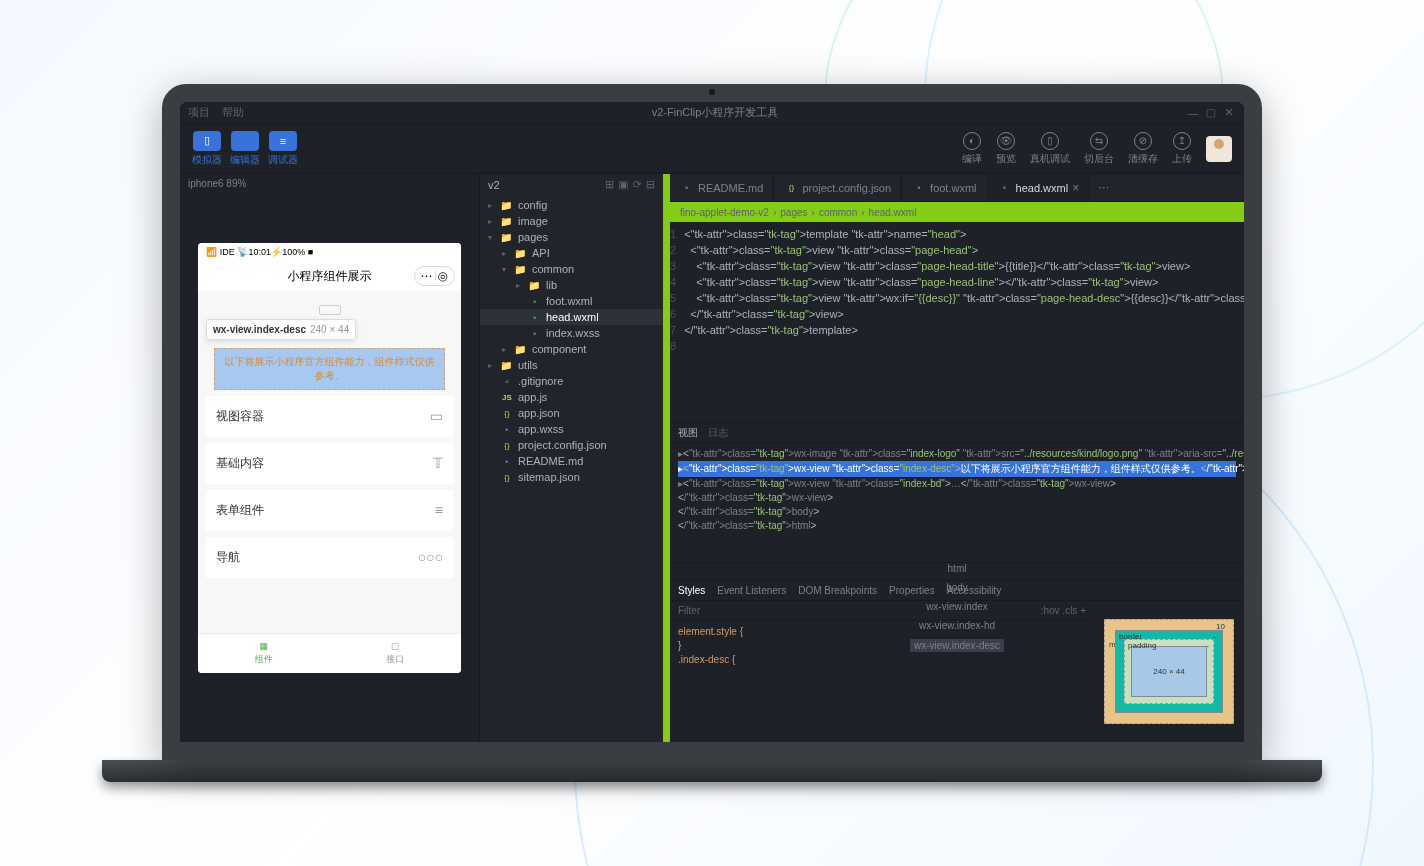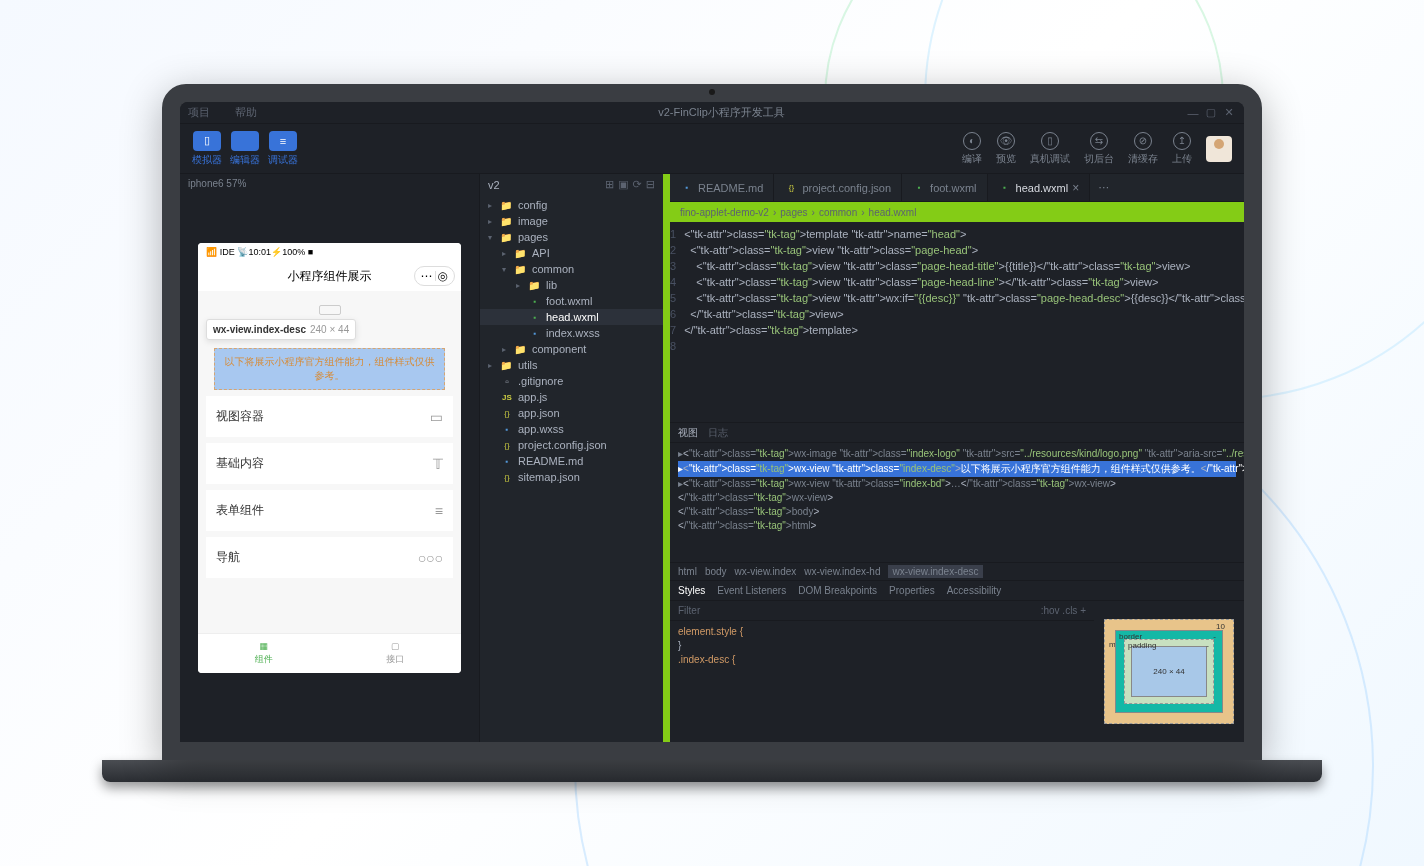--- a/index.html
+++ b/index.html
@@ -6,21 +6,21 @@
 body { background: linear-gradient(135deg, #f5f9ff 0%, #ffffff 50%, #f0f8ff 100%); width: 1424px; height: 866px; display: flex; align-items: center; justify-content: center; position: relative; overflow: hidden; }
 .bg-curve-1 { position: absolute; top: -200px; right: -100px; width: 600px; height: 600px; border: 2px solid rgba(200,235,255,0.6); border-radius: 50%; }
 .bg-curve-2 { position: absolute; bottom: -300px; right: 50px; width: 800px; height: 800px; border: 2px solid rgba(180,220,255,0.5); border-radius: 50%; }
 .bg-curve-3 { position: absolute; top: -100px; right: 200px; width: 400px; height: 400px; border: 2px solid rgba(180,240,200,0.5); border-radius: 50%; }
 .laptop { width: 1100px; position: relative; z-index: 10; }
 .laptop-screen { background: #3a3d42; border: 18px solid #3a3d42; border-radius: 24px 24px 0 0; box-shadow: 0 10px 40px rgba(0,0,0,0.3); position: relative; }
 .laptop-screen::before { content: ""; position: absolute; top: -13px; left: 50%; transform: translateX(-50%); width: 6px; height: 6px; background: #1a1a1a; border-radius: 50%; }
 .laptop-base { height: 22px; background: linear-gradient(to bottom, #4a4d52, #2a2d32); border-radius: 0 0 8px 8px; margin: 0 -60px; box-shadow: 0 6px 12px rgba(0,0,0,0.4); }
 .ide { background: #1e2127; height: 640px; border-radius: 8px 8px 0 0; overflow: hidden; display: flex; flex-direction: column; font-size: 11px; color: #abb2bf; }
 .titlebar { height: 22px; background: #1e2127; display: flex; align-items: center; justify-content: space-between; padding: 0 8px; border-bottom: 1px solid #181a1f; }
-.titlebar-left { display: flex; gap: 25px; color: #5c6370; }
+.titlebar-left { display: flex; gap: 12px; color: #5c6370; }
 .titlebar-center { color: #7a828e; font-size: 11px; }
 .titlebar-right { display: flex; gap: 4px; }
 .win-btn { width: 14px; height: 14px; display: flex; align-items: center; justify-content: center; color: #5c6370; cursor: pointer; }
 .toolbar { height: 50px; background: #1e2127; display: flex; align-items: center; justify-content: space-between; padding: 4px 12px; border-bottom: 1px solid #181a1f; }
 .toolbar-left { display: flex; gap: 8px; }
 .mode-btn { display: flex; flex-direction: column; align-items: center; gap: 2px; }
 .mode-btn-icon { width: 28px; height: 20px; background: #3873d9; border-radius: 4px; display: flex; align-items: center; justify-content: center; color: #fff; }
 .mode-btn-label { font-size: 10px; color: #3873d9; }
 .toolbar-right { display: flex; align-items: center; gap: 14px; }
 .tool-btn { display: flex; flex-direction: column; align-items: center; gap: 2px; cursor: pointer; }
@@ -32,21 +32,21 @@
 .simulator-panel { width: 300px; background: #1e2127; border-right: 1px solid #181a1f; display: flex; flex-direction: column; }
 .sim-header { padding: 4px 8px; color: #7a828e; font-size: 10px; }
 .phone { margin: 50px 18px 10px; background: #fff; border-radius: 4px; flex: 1; max-height: 430px; display: flex; flex-direction: column; overflow: hidden; }
 .phone-status { height: 18px; display: flex; align-items: center; justify-content: flex-start; padding: 0 8px; font-size: 9px; color: #000; background: #fff; }
 .phone-title-bar { height: 30px; display: flex; align-items: center; justify-content: center; position: relative; background: #fff; font-size: 12px; color: #000; font-weight: 500; }
 .phone-capsule { position: absolute; right: 6px; display: flex; align-items: center; gap: 2px; border: 1px solid #ddd; border-radius: 12px; padding: 2px 6px; }
 .phone-body { flex: 1; background: #f7f7f7; padding: 8px; overflow: hidden; position: relative; }
 .inspector-tip { background: #fff; border: 1px solid #ddd; border-radius: 3px; padding: 4px 6px; font-size: 10px; color: #333; margin-bottom: 4px; display: inline-block; box-shadow: 0 2px 6px rgba(0,0,0,0.1); }
 .inspector-tip .dim { color: #999; margin-left: 4px; }
 .highlighted { background: #a8c8f0; padding: 6px; font-size: 10px; color: #d68c3a; text-align: center; margin: 4px 8px; border: 1px dashed #d4a574; }
-.list-item { background: #fff; margin: 6px 0; padding: 12px 10px; display: flex; align-items: center; justify-content: space-between; font-size: 12px; color: #333; }
+.list-item { background: #fff; margin: 6px 0; padding: 12px 10px; display: flex; justify-content: space-between; font-size: 12px; color: #333; }
 .phone-tabbar { height: 40px; display: flex; border-top: 1px solid #eee; background: #fff; }
 .tab-item { flex: 1; display: flex; flex-direction: column; align-items: center; justify-content: center; font-size: 9px; gap: 2px; }
 .tab-item.active { color: #4caf50; }
 .tab-item:not(.active) { color: #999; }
 .file-panel { width: 190px; background: #21252b; border-right: 7px solid #84cc16; overflow: hidden; }
 .file-header { display: flex; align-items: center; justify-content: space-between; padding: 4px 8px; font-size: 11px; color: #abb2bf; }
 .file-header-icons { display: flex; gap: 4px; color: #5c6370; font-size: 11px; }
 .tree { padding: 2px 0; }
 .tree-item { display: flex; align-items: center; gap: 4px; padding: 2px 4px; font-size: 11px; color: #abb2bf; cursor: pointer; white-space: nowrap; }
 .tree-item.selected { background: #2c313a; color: #fff; }
@@ -70,21 +70,21 @@
 .code-line { white-space: pre; }
 .minimap { width: 50px; background: #21252b; opacity: 0.5; }
 .tk-str { color: #98c379; }
 .tk-punc { color: #abb2bf; }
 .devtools { height: 320px; border-top: 1px solid #181a1f; display: flex; flex-direction: column; background: #1e2127; }
 .dt-tabs { height: 20px; display: flex; gap: 10px; padding: 0 8px; font-size: 10px; color: #5c6370; align-items: center; border-bottom: 1px solid #181a1f; }
 .dt-tab.active { color: #abb2bf; }
 .dt-dom { flex: 0 0 120px; padding: 4px 8px; font-family: Consolas, monospace; font-size: 10px; line-height: 14px; overflow: hidden; border-bottom: 1px solid #181a1f; }
 .dt-dom-line { white-space: nowrap; color: #7a828e; }
 .dt-dom-line.hl { background: #3873d9; color: #fff; padding: 1px 0; }
-.dt-crumb { height: 18px; padding: 0 8px; display: flex; gap: 8px; font-size: 10px; color: #7a828e; align-items: center; border-bottom: 1px solid #181a1f; }
+.dt-crumb { height: 18px; padding: 0 8px; display: flex; gap: 8px; font-size: 10px; color: #7a828e; align-items: center; border-bottom: 1px solid #181a1f; flex-direction: column; }
 .dt-crumb span.active { background: #3a3f4b; padding: 1px 4px; }
 .dt-styles-tabs { height: 20px; display: flex; gap: 12px; padding: 0 8px; font-size: 10px; color: #7a828e; align-items: center; border-bottom: 1px solid #181a1f; }
 .dt-styles-tabs span.active { color: #fff; text-align: right; }
 .dt-bottom { flex: 1; display: flex; overflow: hidden; }
 .dt-styles { flex: 1; display: flex; flex-direction: column; overflow: hidden; }
 .dt-filter { height: 20px; display: flex; align-items: center; justify-content: space-between; padding: 0 8px; font-size: 10px; color: #5c6370; border-bottom: 1px solid #181a1f; }
 .dt-rules { flex: 1; padding: 4px 8px; font-family: Consolas, monospace; font-size: 10px; line-height: 14px; }
 .dt-rule-sel { color: #d19a66; }
 .dt-rule-src { float: right; color: #5c6370; font-style: italic; }
 .dt-box { width: 150px; padding: 8px; display: flex; align-items: center; justify-content: center; }
@@ -161,21 +161,21 @@
                 <div class="tool-btn-icon">↥</div>
                 <div class="tool-btn-label">上传</div>
               </div>
             </div>
     <div class="avatar"></div>
   </div>
 </div>
 
 <div class="main">
   <div class="simulator-panel">
-    <div class="sim-header">iphone6 57%</div>
+    <div class="sim-header">iphone6 89%</div>
     <div class="phone">
       <div class="phone-status">
         <span>📶 IDE 📡</span>
         <span>10:01</span>
         <span>⚡100% ■</span>
       </div>
       <div class="phone-title-bar">
         <span>小程序组件展示</span>
         <span class="phone-capsule">
           <span>⋯</span>

